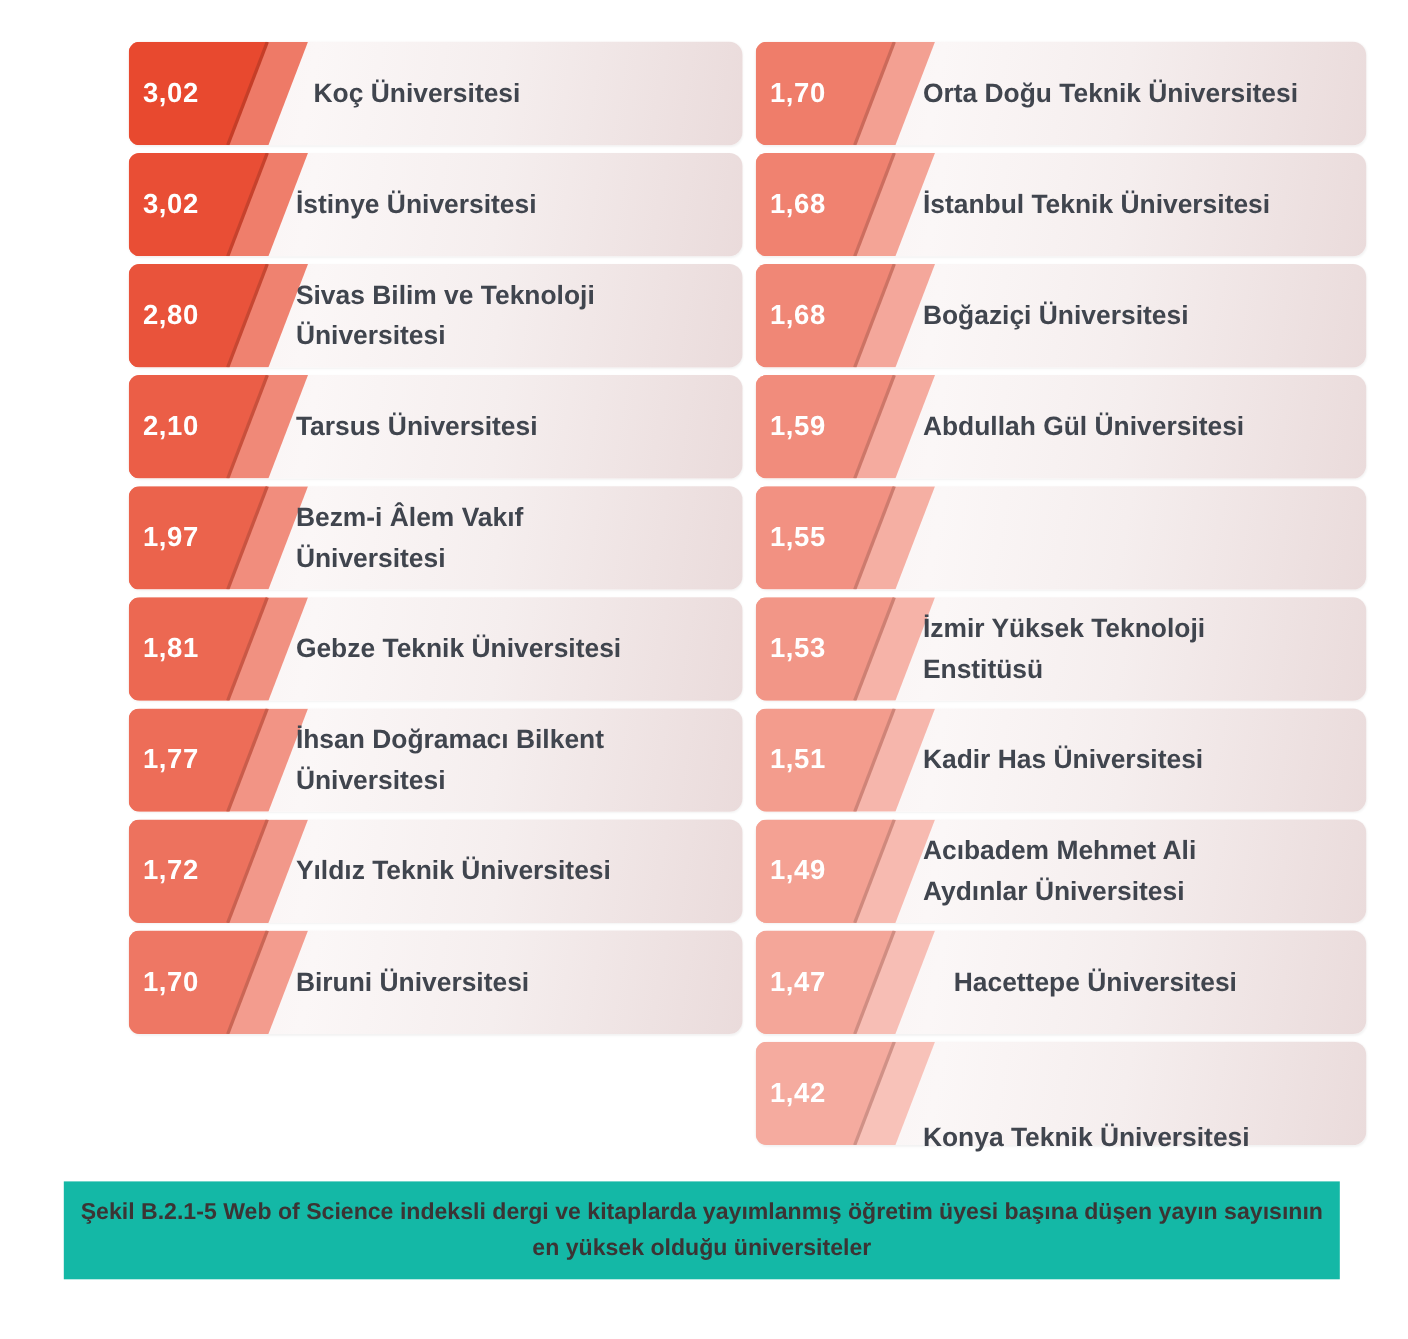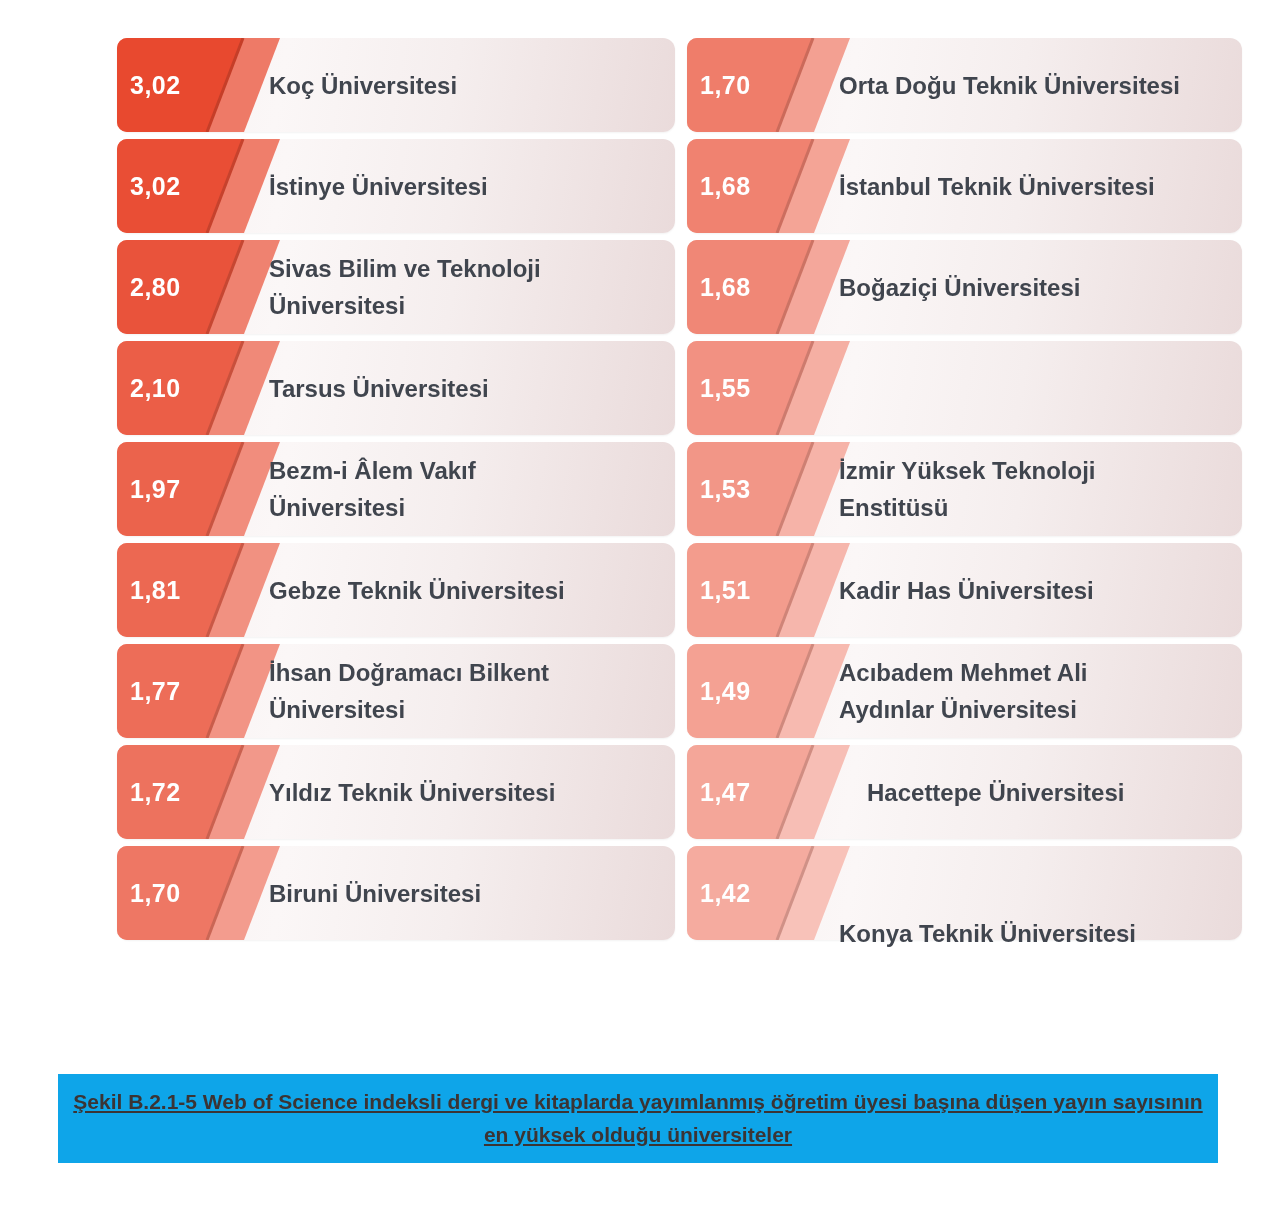--- a/index.html
+++ b/index.html
@@ -43,21 +43,21 @@
   <div class="col" id="col-left">
       <div class="card">
         <div class="badge">
           <svg width="170" height="94" viewBox="0 0 170 94">
             <polygon points="0,0 163,0 127,94 0,94" fill="#ee7a67"></polygon>
             <polygon points="0,0 126,0 90,94 0,94" fill="#e8492f"></polygon>
             <line x1="126" y1="0" x2="90" y2="94" stroke="#c53e28" stroke-width="3"></line>
           </svg>
           <span class="value" style="color: rgb(255, 255, 255);">3,02</span>
         </div>
-        <div class="uniname" style="color: rgb(64, 69, 78);">Koç Üniversitesi</div>
+        <div class="uniname" style="color: rgb(64, 69, 78); margin-left: 16px;">Koç Üniversitesi</div>
       </div>
       <div class="card">
         <div class="badge">
           <svg width="170" height="94" viewBox="0 0 170 94">
             <polygon points="0,0 163,0 127,94 0,94" fill="#ef7e6b"></polygon>
             <polygon points="0,0 126,0 90,94 0,94" fill="#e94e35"></polygon>
             <line x1="126" y1="0" x2="90" y2="94" stroke="#c6422d" stroke-width="3"></line>
           </svg>
           <span class="value" style="color: rgb(255, 255, 255);">3,02</span>
         </div>
@@ -174,20 +174,31 @@
             <polygon points="0,0 126,0 90,94 0,94" fill="#f08776"></polygon>
             <line x1="126" y1="0" x2="90" y2="94" stroke="#cc7364" stroke-width="3"></line>
           </svg>
           <span class="value" style="color: rgb(255, 255, 255);">1,68</span>
         </div>
         <div class="uniname" style="color: rgb(64, 69, 78);">Boğaziçi Üniversitesi</div>
       </div>
       <div class="card">
         <div class="badge">
           <svg width="170" height="94" viewBox="0 0 170 94">
+            <polygon points="0,0 163,0 127,94 0,94" fill="#f5ab9f"></polygon>
+            <polygon points="0,0 126,0 90,94 0,94" fill="#f18c7c"></polygon>
+            <line x1="126" y1="0" x2="90" y2="94" stroke="#cd7769" stroke-width="3"></line>
+          </svg>
+          <span class="value" style="color: rgb(255, 255, 255);">1,59</span>
+        </div>
+        <div class="uniname" style="color: rgb(64, 69, 78);">Abdullah Gül Üniversitesi</div>
+      </div>
+      <div class="card">
+        <div class="badge">
+          <svg width="170" height="94" viewBox="0 0 170 94">
             <polygon points="0,0 163,0 127,94 0,94" fill="#f5afa3"></polygon>
             <polygon points="0,0 126,0 90,94 0,94" fill="#f29182"></polygon>
             <line x1="126" y1="0" x2="90" y2="94" stroke="#cd7b6e" stroke-width="3"></line>
           </svg>
           <span class="value" style="color: rgb(255, 255, 255);">1,55</span>
         </div>
       </div>
       <div class="card">
         <div class="badge">
           <svg width="170" height="94" viewBox="0 0 170 94">
@@ -239,15 +250,15 @@
           <svg width="170" height="94" viewBox="0 0 170 94">
             <polygon points="0,0 163,0 127,94 0,94" fill="#f8c2b9"></polygon>
             <polygon points="0,0 126,0 90,94 0,94" fill="#f5ab9f"></polygon>
             <line x1="126" y1="0" x2="90" y2="94" stroke="#d09187" stroke-width="3"></line>
           </svg>
           <span class="value" style="color: rgb(255, 255, 255);">1,42</span>
         </div>
         <div class="uniname" style="color: rgb(64, 69, 78); margin-top: 40px;">Konya Teknik Üniversitesi</div>
       </div>
     </div>
-  <div class="caption" style="background: #0ea5e9; color: rgb(59, 52, 52); text-decoration: underline;">Şekil B.2.1-5 Web of Science indeksli dergi ve kitaplarda yayımlanmış öğretim üyesi başına düşen yayın sayısının
+  <div class="caption" style="background: #14b8a6; color: rgb(59, 52, 52);">Şekil B.2.1-5 Web of Science indeksli dergi ve kitaplarda yayımlanmış öğretim üyesi başına düşen yayın sayısının
 en yüksek olduğu üniversiteler</div>
 </div>
 
 </body></html>

